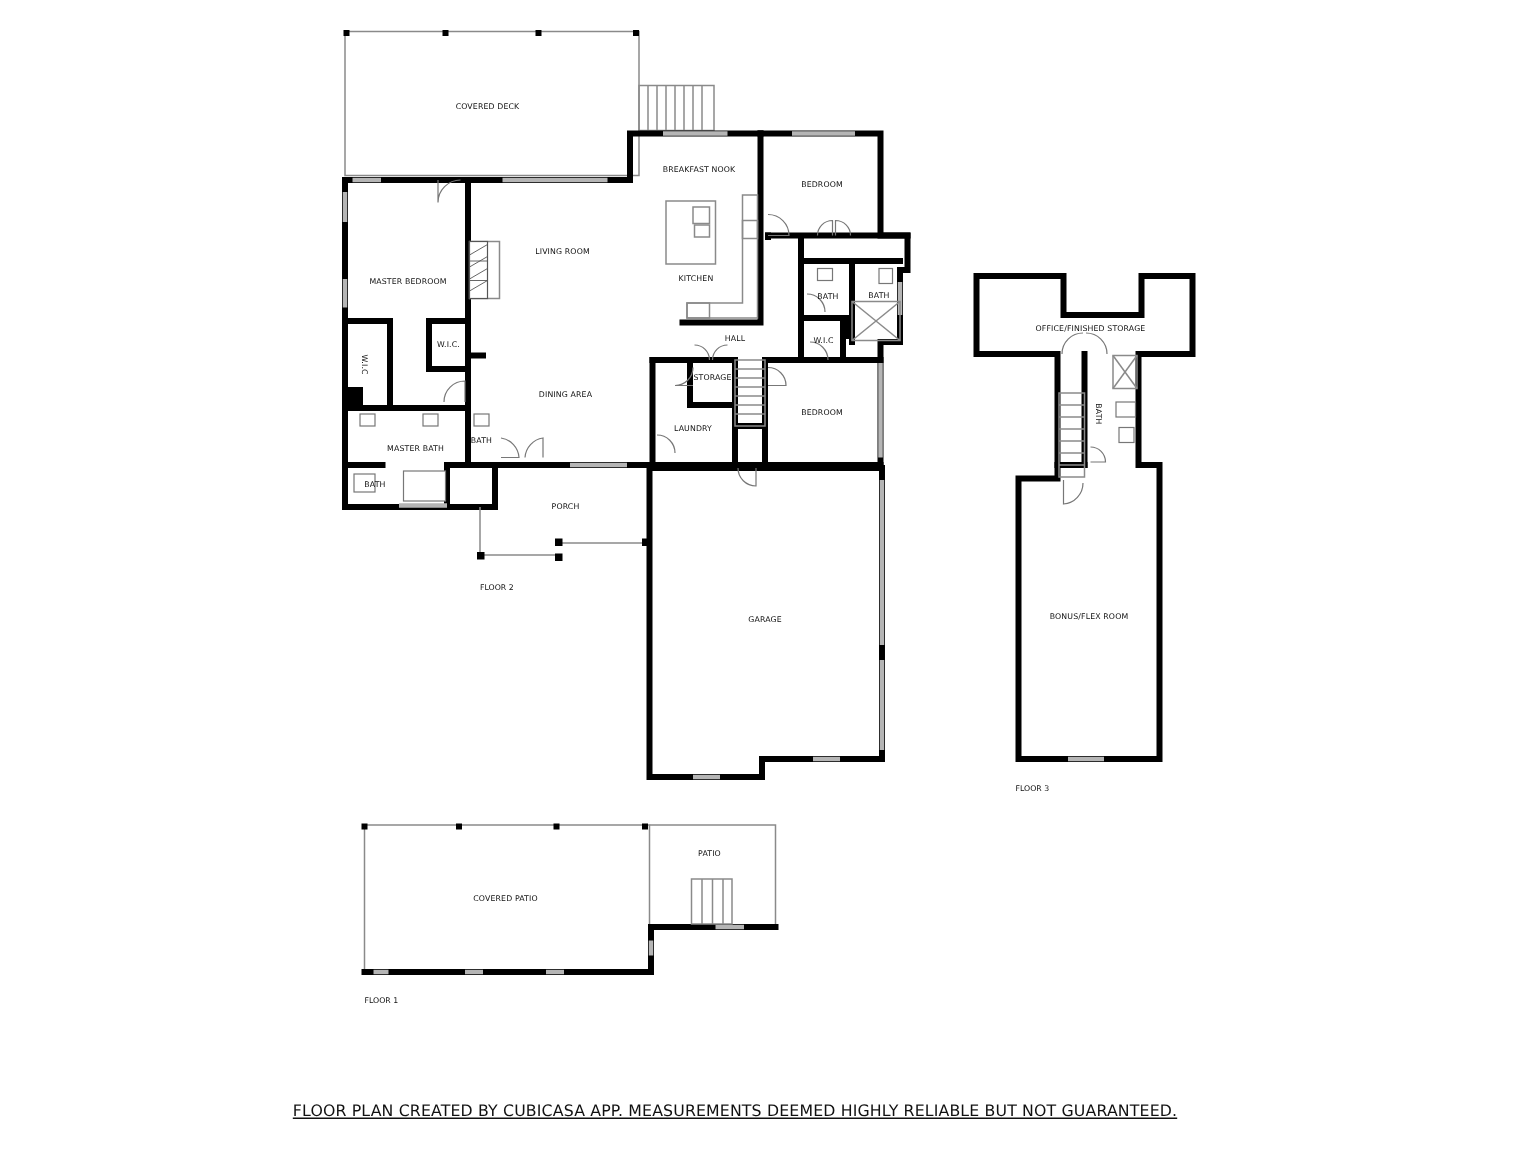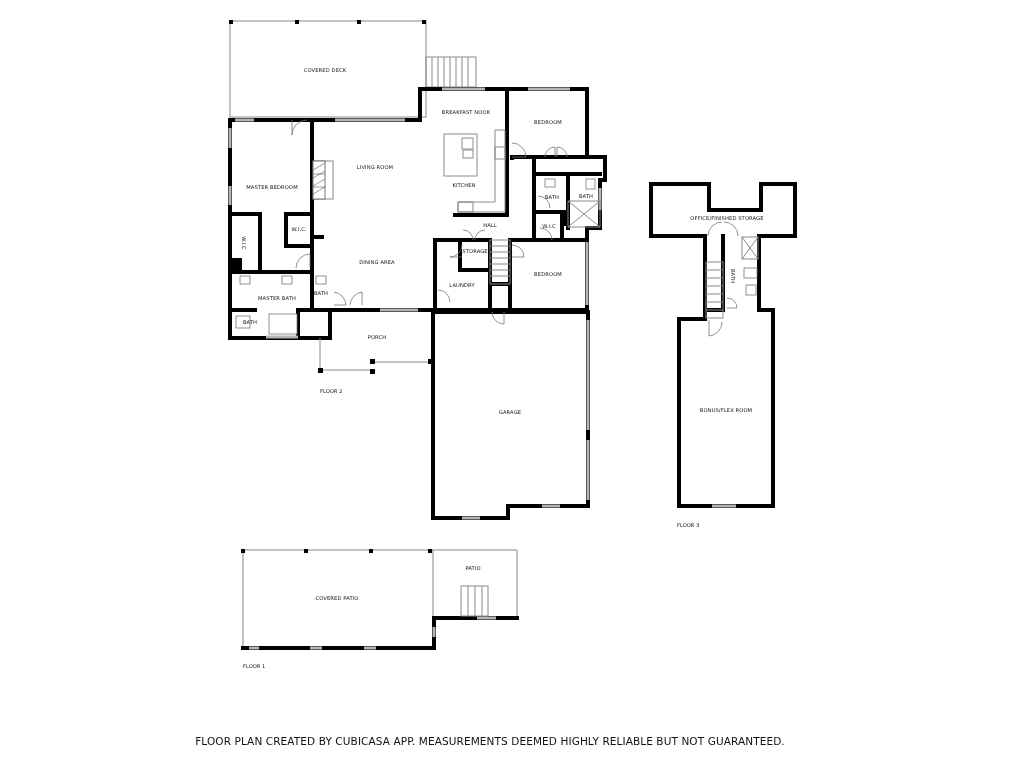--- a/index.html
+++ b/index.html
@@ -4,21 +4,21 @@
   <style>
     html, body { margin: 0; padding: 0; background: #ffffff; }
     body { width: 1024px; height: 768px; position: relative; overflow: hidden; font-family: "DejaVu Sans", sans-serif; }
     svg { position: absolute; left: 0; top: 0; }
     .wall { stroke: #000; stroke-width: 4; fill: none; stroke-linecap: square; }
     .thin { stroke: #8a8a8a; stroke-width: 1; fill: none; }
     .win { stroke: #b5b5b5; stroke-width: 3; fill: none; }
     .post { fill: #000; }
     .lbl { font-family: "DejaVu Sans", sans-serif; font-size: 5.2px; fill: #111; text-anchor: middle; dominant-baseline: middle; letter-spacing: 0.1px; }
     .flbl { font-family: "DejaVu Sans", sans-serif; font-size: 5.2px; fill: #111; text-anchor: start; dominant-baseline: middle; }
-    .disclaimer { position: absolute; left: 0; top: 735px; width: 980px; text-align: center; font-family: "DejaVu Sans", sans-serif; font-size: 10.5px; color: #111; letter-spacing: 0.1px; }
+    .disclaimer { position: absolute; left: 0; top: 735px; width: 980px; text-align: center; font-family: "DejaVu Sans", sans-serif; font-size: 10.5px; color: #111; letter-spacing: 0.1px; text-decoration: underline; }
     .door { stroke: #777; stroke-width: 0.8; fill: none; }
     .fix { stroke: #777; stroke-width: 0.8; fill: #fff; }
   </style>
 </head>
 <body>
 
 <svg width="1024" height="768" viewBox="0 0 1024 768">
 
   <g>
 

